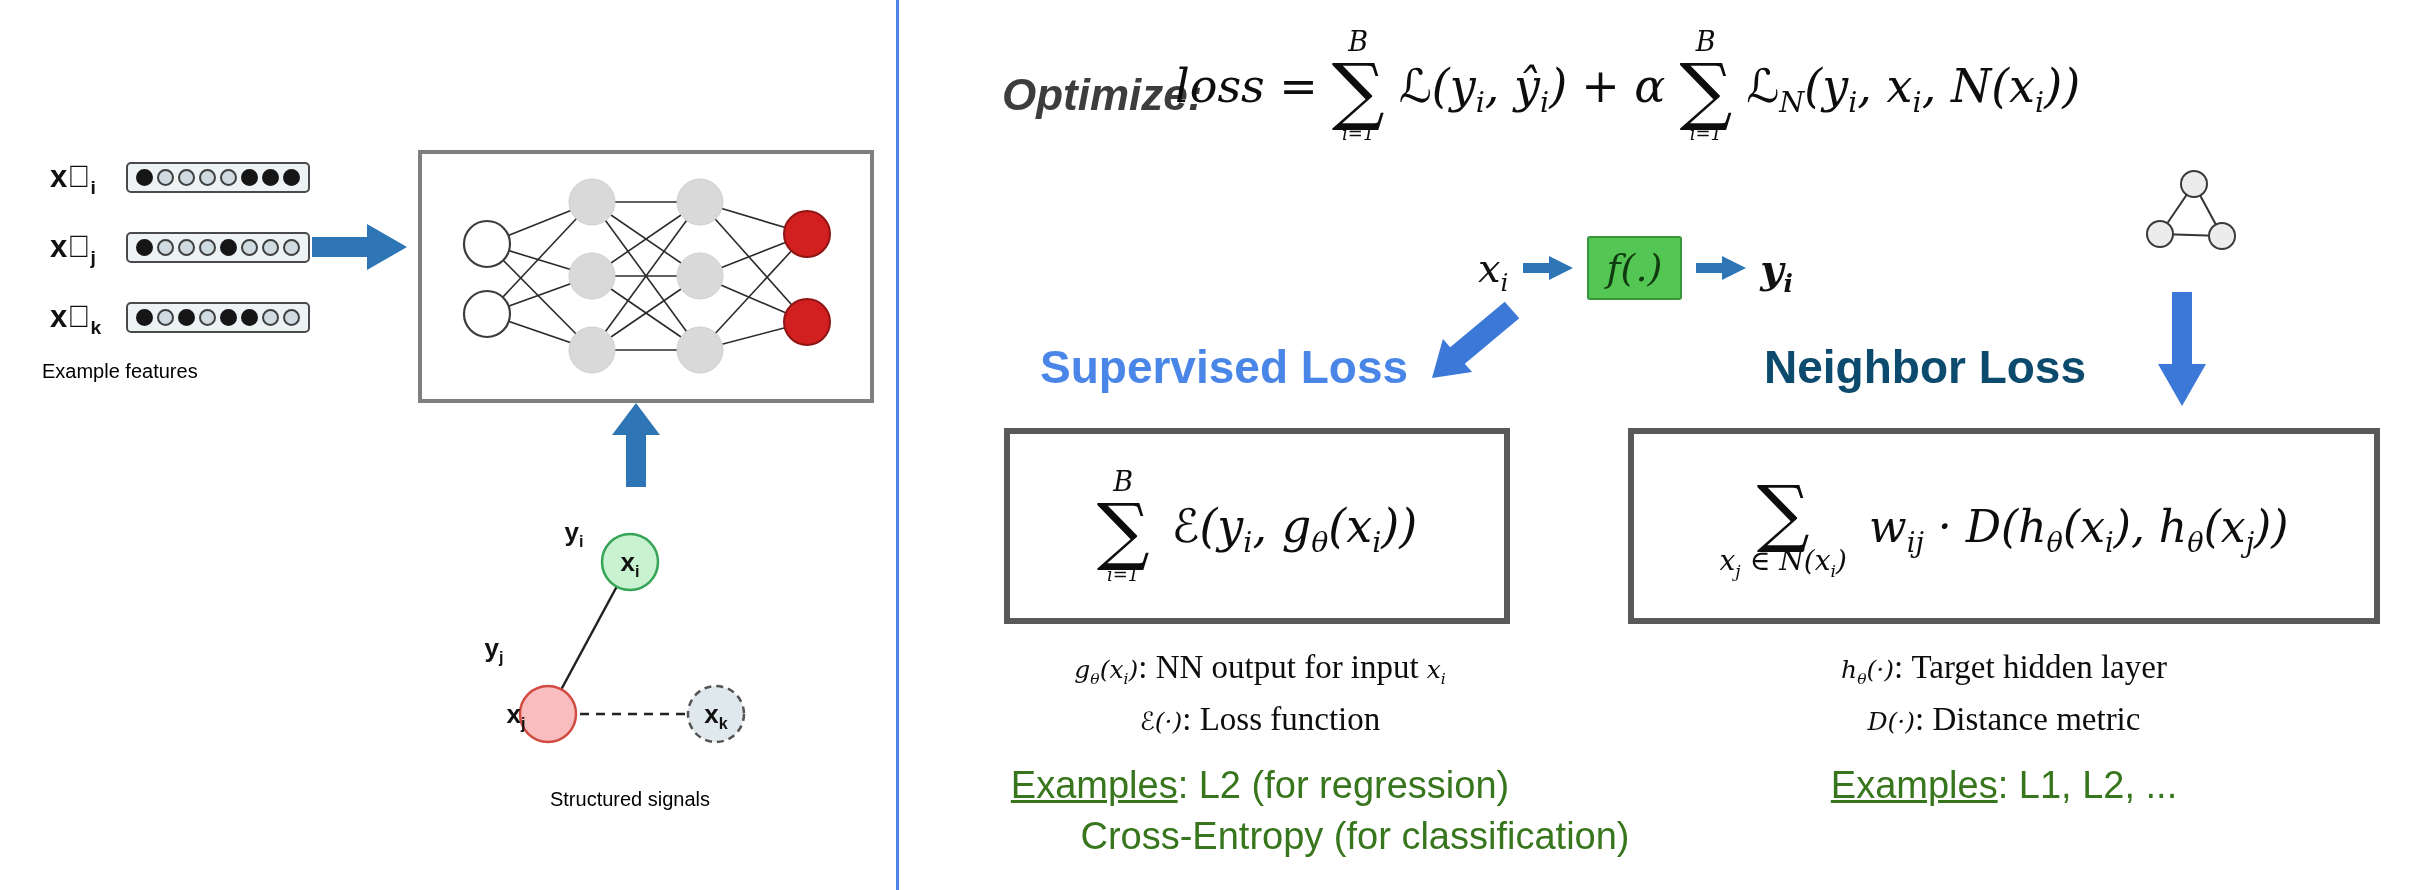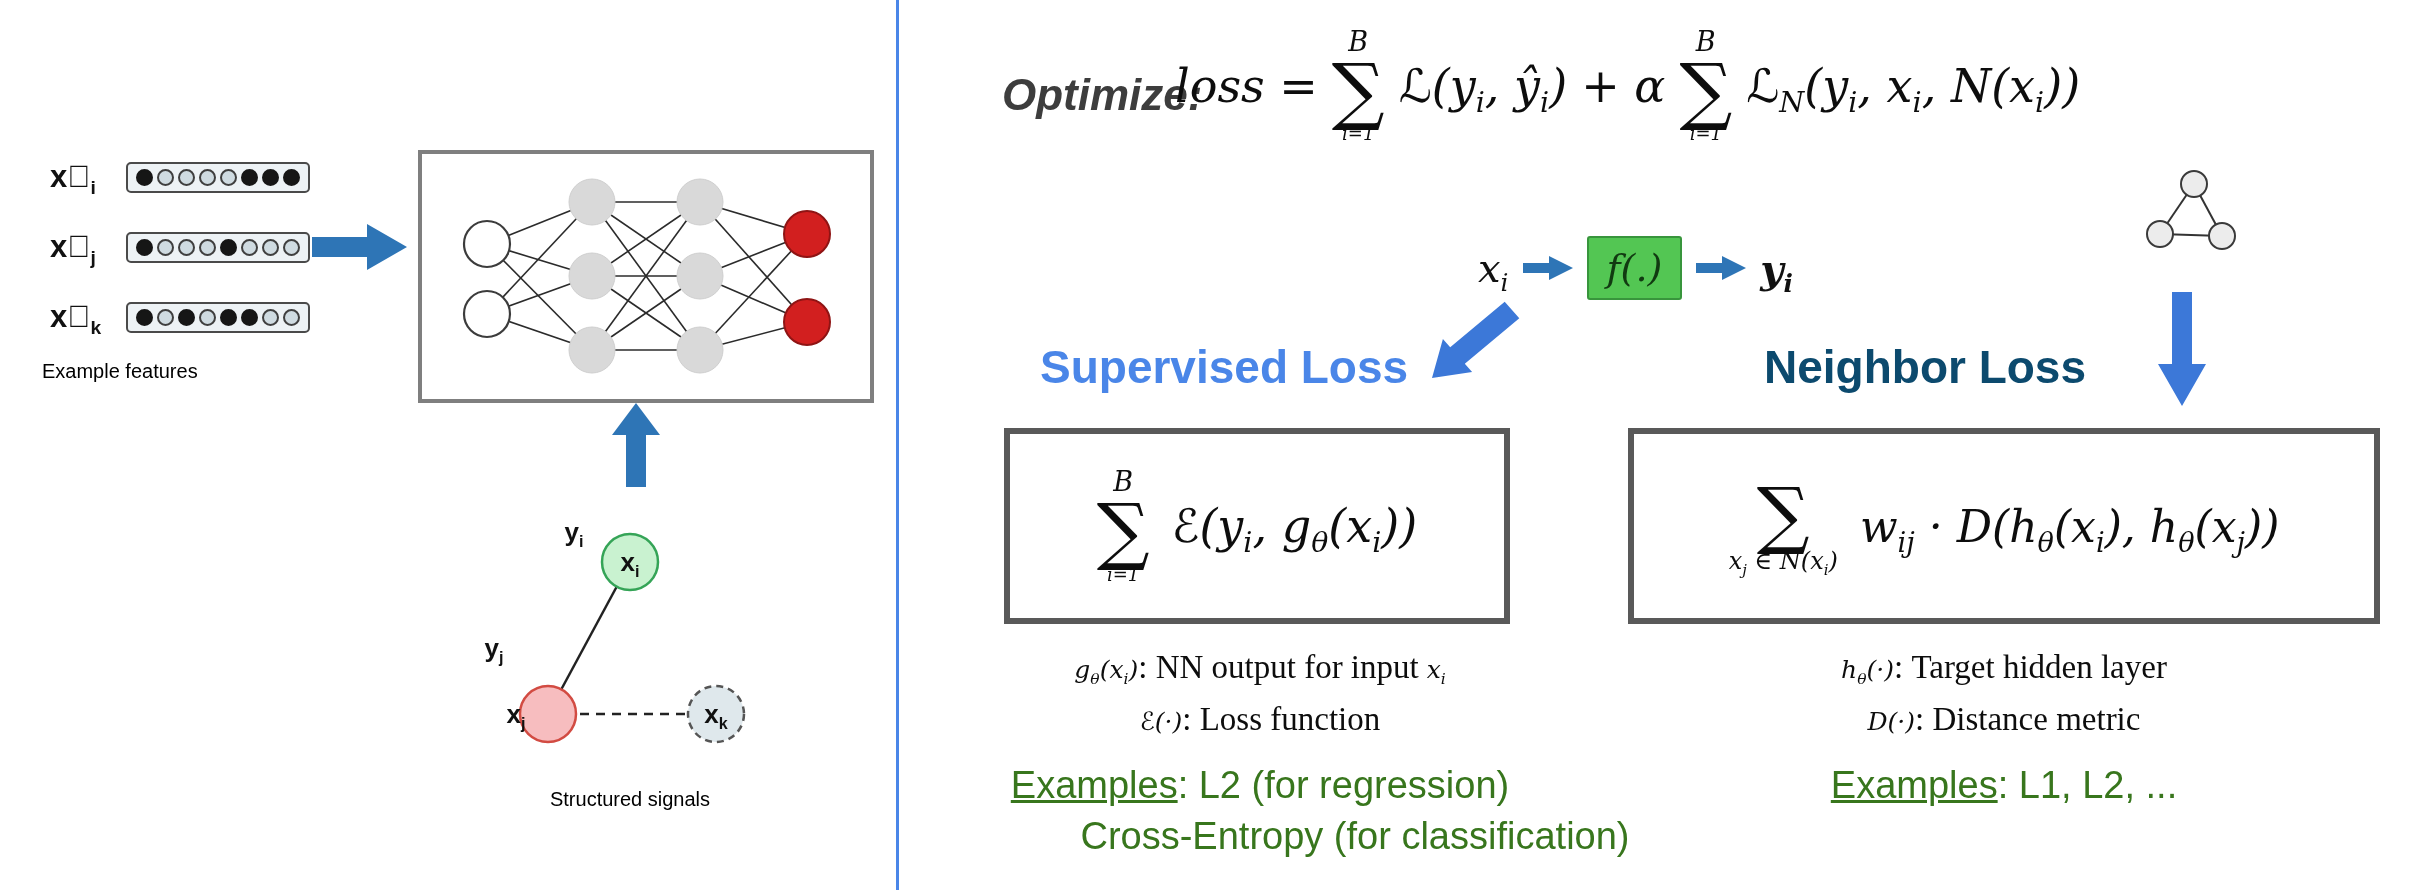--- a/index.html
+++ b/index.html
@@ -34,21 +34,21 @@
   .sum .lim-bottom{font-size:18px;}
   .flow{left:1478px;top:236px;display:flex;align-items:center;gap:14px;font-size:40px;}
   .fbox{background:#53c653;border:2px solid #38953c;border-radius:3px;padding:8px 18px;
         font-size:38px;color:#113a11;}
   .flow .bolditalic{font-weight:bold;}
   .heading{font-size:46px;font-weight:800;}
   .loss-box{border:6px solid #595959;background:#fff;display:flex;align-items:center;
             justify-content:center;gap:22px;font-size:46px;color:#0d0d0d;box-sizing:border-box;}
   .sup-box{left:1004px;top:428px;width:506px;height:196px;}
   .nb-box{left:1628px;top:428px;width:752px;height:196px;font-size:44px;}
-  .nb-box .sum .lim-bottom{font-size:24px;}
+  .nb-box .sum .lim-bottom{font-size:28px;}
   .notes{text-align:center;font-size:33px;color:#0d0d0d;}
   .notes .math{font-size:25px;}
   .notes .line{margin-bottom:14px;}
   .notes .line2{margin-bottom:26px;}
   .green{font-size:38px;}
   .green .examples-label{text-decoration:underline;}
   .green-line2{margin-top:8px;transform:translateX(95px);}
   .sup-notes{left:960px;top:648px;width:600px;}
   .nb-notes{left:1628px;top:648px;width:752px;}
 </style>

